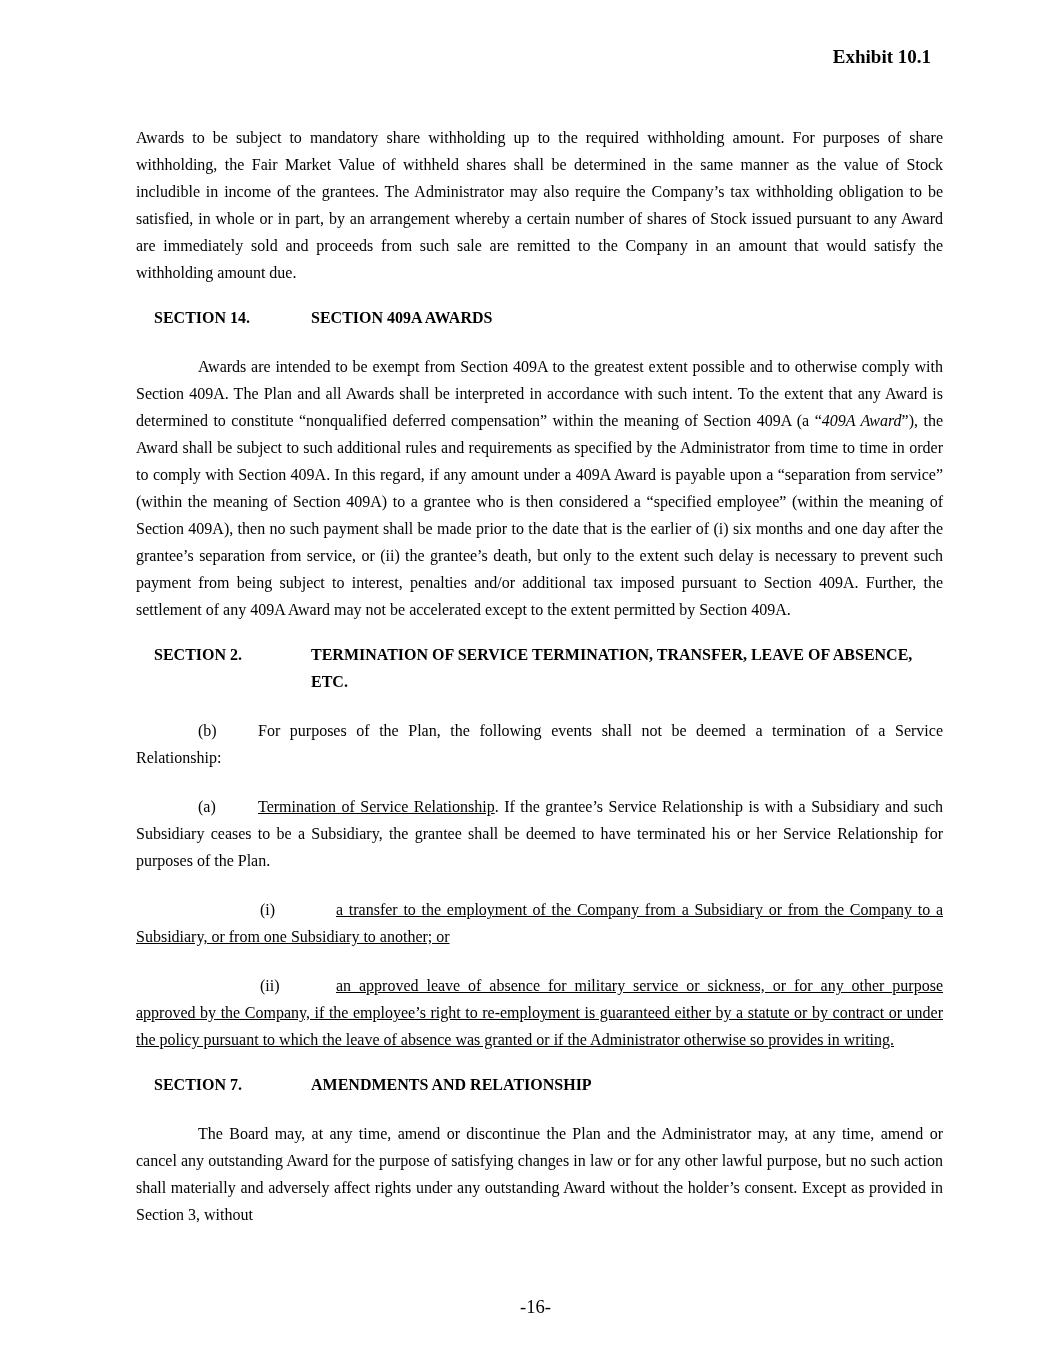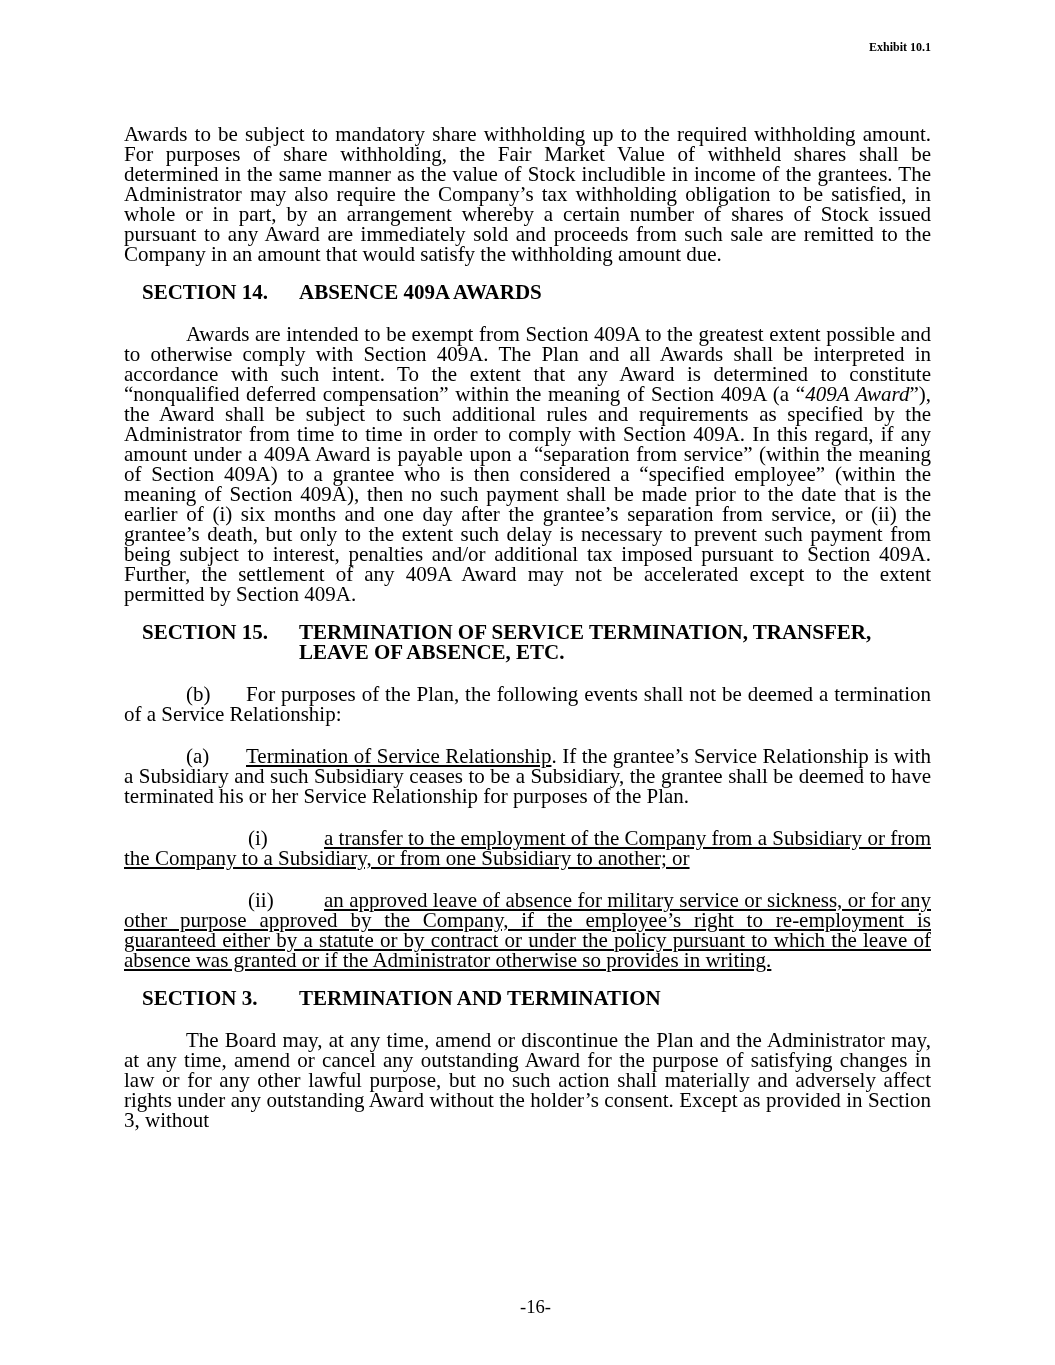--- a/index.html
+++ b/index.html
@@ -2,26 +2,26 @@
 <html><head>
   <meta charset="utf-8">
   <style>
     html, body { margin: 0; padding: 0; background: #ffffff; }
     body {
       width: 1055px; height: 1365px; position: relative; overflow: hidden;
       font-family: "Liberation Serif", "DejaVu Serif", serif;
       color: #000000;
     }
     .exhibit {
-      position: absolute; top: 40px; right: 124px;
-      font-weight: bold; font-size: 12px;
+      position: absolute; top: 46px; right: 124px;
+      font-weight: bold; font-size: 19px;
     }
     .page {
-      position: absolute; left: 124px; top: 124px; width: 807px;
-      font-size: 21px; line-height: 20px;
+      position: absolute; left: 136px; top: 124px; width: 807px;
+      font-size: 16px; line-height: 27px;
     }
     p { margin: 0; text-align: justify; }
     .gap { margin-top: 22px; }
     .indent { text-indent: 62px; }
     .heading {
       font-weight: bold; display: flex; margin: 18px;
     }
     .heading .num { width: 157px; flex: 0 0 157px; }
     .heading .title { flex: 1; text-align: justify; }
     .subhead-label { display: inline-block; width: 60px; text-indent: 0; }
@@ -37,40 +37,40 @@
 <body>
 
 <div class="exhibit">Exhibit 10.1</div>
 
 <div class="page">
 
   <p>Awards to be subject to mandatory share withholding up to the required withholding amount.  For purposes of share withholding, the Fair Market Value of withheld shares shall be determined in the same manner as the value of Stock includible in income of the grantees.  The Administrator may also require the Company’s tax withholding obligation to be satisfied, in whole or in part, by an arrangement whereby a certain number of shares of Stock issued pursuant to any Award are immediately sold and proceeds from such sale are remitted to the Company in an amount that would satisfy the withholding amount due.</p>
 
   <div class="heading gap">
     <span class="num">SECTION 14.</span>
-    <span class="title">ABSENCE 409A AWARDS</span>
+    <span class="title">SECTION 409A AWARDS</span>
   </div>
 
   <p class="gap indent"><span>Awards are intended to be exempt from Section 409A to the greatest extent possible and to otherwise comply with Section 409A.  The Plan and all Awards shall be interpreted in accordance with such intent.  To the extent that any Award is determined to constitute “nonqualified deferred compensation” within the meaning of Section 409A (a “</span><em>409A Award</em><span>”), the Award shall be subject to such additional rules and requirements as specified by the Administrator from time to time in order to comply with Section 409A.  In this regard, if any amount under a 409A Award is payable upon a “separation from service” (within the meaning of Section 409A) to a grantee who is then considered a “specified employee” (within the meaning of Section 409A), then no such payment shall be made prior to the date that is the earlier of (i) six months and one day after the grantee’s separation from service, or (ii) the grantee’s death, but only to the extent such delay is necessary to prevent such payment from being subject to interest, penalties and/or additional tax imposed pursuant to Section 409A.  Further, the settlement of any 409A Award may not be accelerated except to the extent permitted by Section 409A.</span></p>
 
   <div class="heading gap">
-    <span class="num">SECTION 15.</span>
+    <span class="num">SECTION 2.</span>
     <span class="title" style="text-align:left;">TERMINATION OF SERVICE TERMINATION, TRANSFER, LEAVE OF ABSENCE, ETC.</span>
   </div>
 
   <p class="gap indent"><span class="subhead-label">(b)</span><span>For purposes of the Plan, the following events shall not be deemed a termination of a Service Relationship:</span></p>
 
   <p class="gap indent"><span class="subhead-label">(a)</span><span class="underline">Termination of Service Relationship</span><span>.  If the grantee’s Service Relationship is with a Subsidiary and such Subsidiary ceases to be a Subsidiary, the grantee shall be deemed to have terminated his or her Service Relationship for purposes of the Plan.</span></p>
 
   <p class="gap sub-i"><span class="sub-i-label" style="text-indent:0;">(i)</span><span>a transfer to the employment of the Company from a Subsidiary or from the Company to a Subsidiary, or from one Subsidiary to another; or</span></p>
 
   <p class="gap sub-i"><span class="sub-i-label" style="text-indent:0;">(ii)</span><span>an approved leave of absence for military service or sickness, or for any other purpose approved by the Company, if the employee’s right to re-employment is guaranteed either by a statute or by contract or under the policy pursuant to which the leave of absence was granted or if the Administrator otherwise so provides in writing.</span></p>
 
   <div class="heading gap">
-    <span class="num">SECTION 3.</span>
-    <span class="title" style="text-align:left;">TERMINATION AND TERMINATION</span>
+    <span class="num">SECTION 7.</span>
+    <span class="title" style="text-align:left;">AMENDMENTS AND RELATIONSHIP</span>
   </div>
 
   <p class="gap indent">The Board may, at any time, amend or discontinue the Plan and the Administrator may, at any time, amend or cancel any outstanding Award for the purpose of satisfying changes in law or for any other lawful purpose, but no such action shall materially and adversely affect rights under any outstanding Award without the holder’s consent.  Except as provided in Section 3, without</p>
 
 </div>
 
 <div class="footer">-16-</div>
 
 </body></html>

